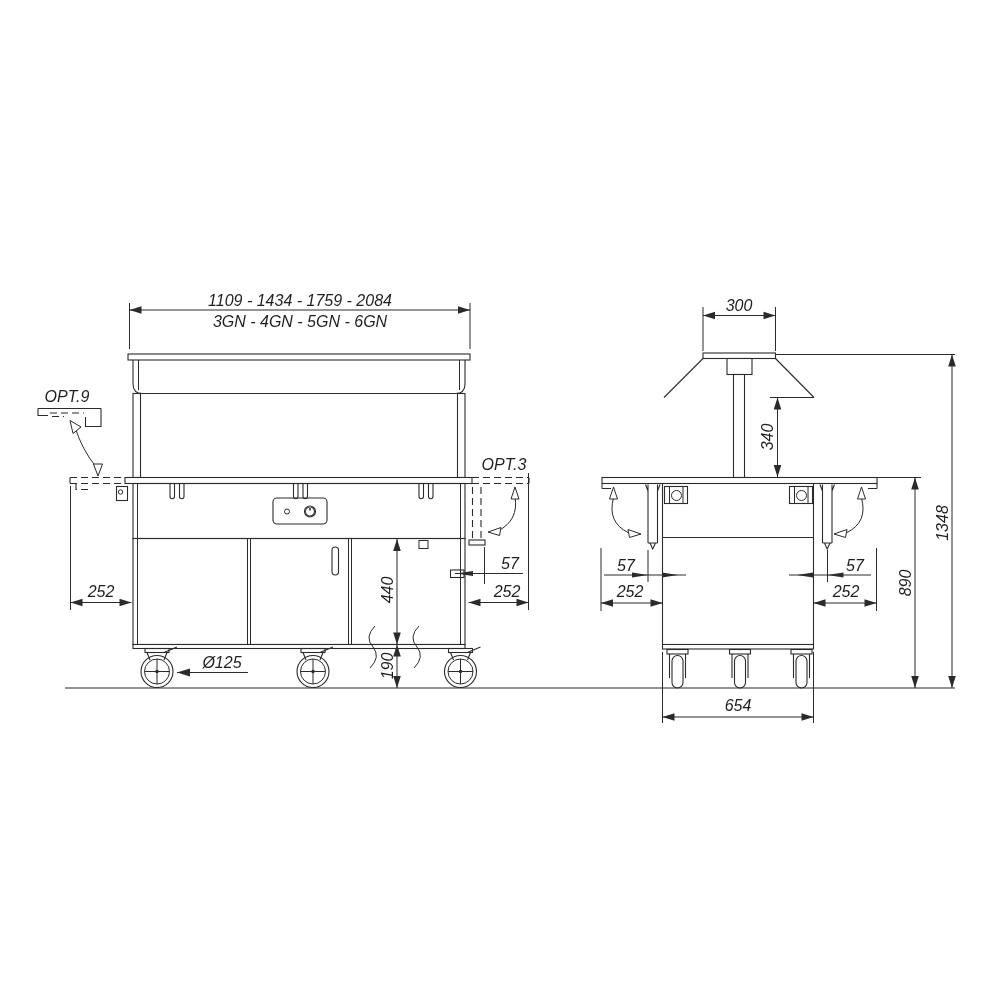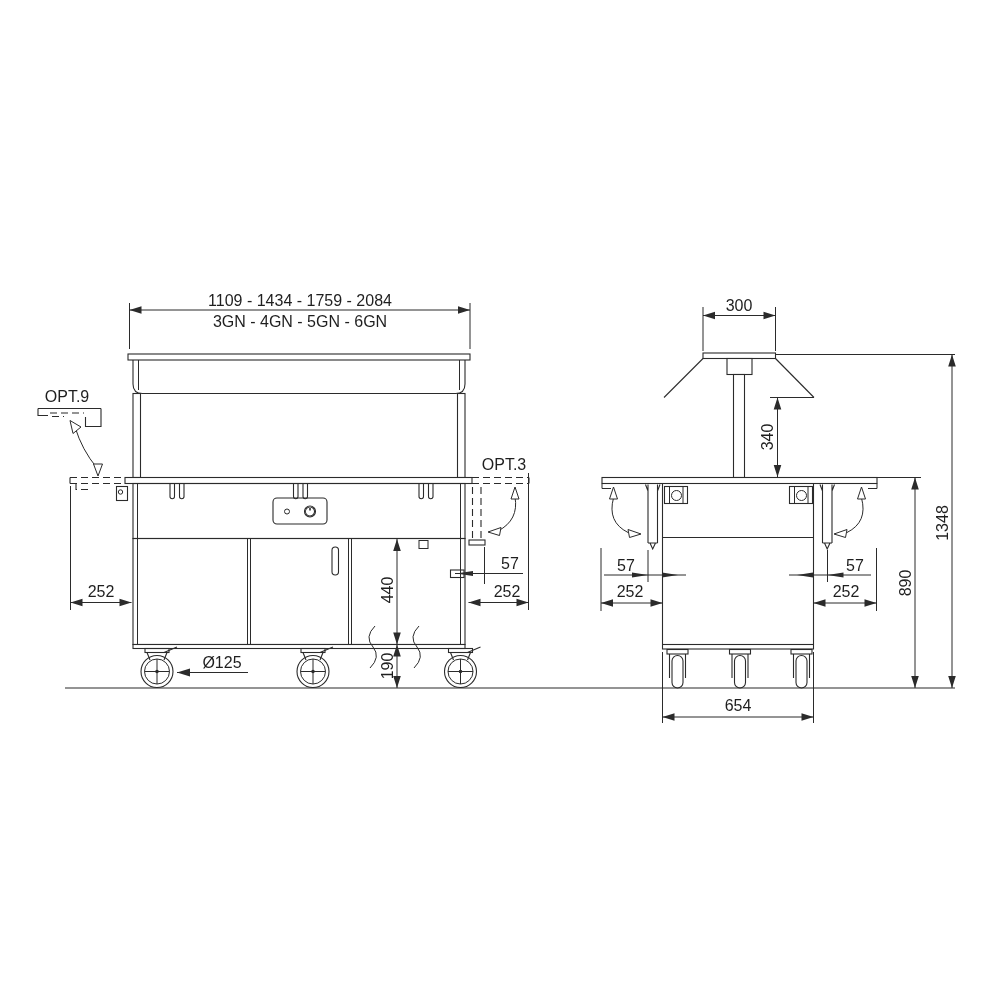--- a/index.html
+++ b/index.html
@@ -1,17 +1,17 @@
 <!DOCTYPE html>
 <html><head>
 <meta charset="utf-8">
 <style>
   html,body{margin:0;padding:0;background:#ffffff;}
   .canvas{position:relative;width:1000px;height:1000px;background:#ffffff;overflow:hidden;
-          font-family:"Liberation Sans", sans-serif;}
+          font-family:"Liberation Sans", sans-serif;font-style:italic;}
   svg{display:block;}
   svg text{font-family:"Liberation Sans", sans-serif;font-size:16px;fill:#1f1f1f;}
   .ln{stroke:#2b2b2b;stroke-width:1.1;fill:none;stroke-linecap:butt;}
   .thin{stroke:#2b2b2b;stroke-width:1;fill:none;}
   .dash{stroke:#2b2b2b;stroke-width:1.1;fill:none;stroke-dasharray:7 4;}
   .arw{fill:#2b2b2b;stroke:none;}
   .oarw{fill:#ffffff;stroke:#2b2b2b;stroke-width:1;}
   .wfill{fill:#ffffff;}
 </style>
 </head>

